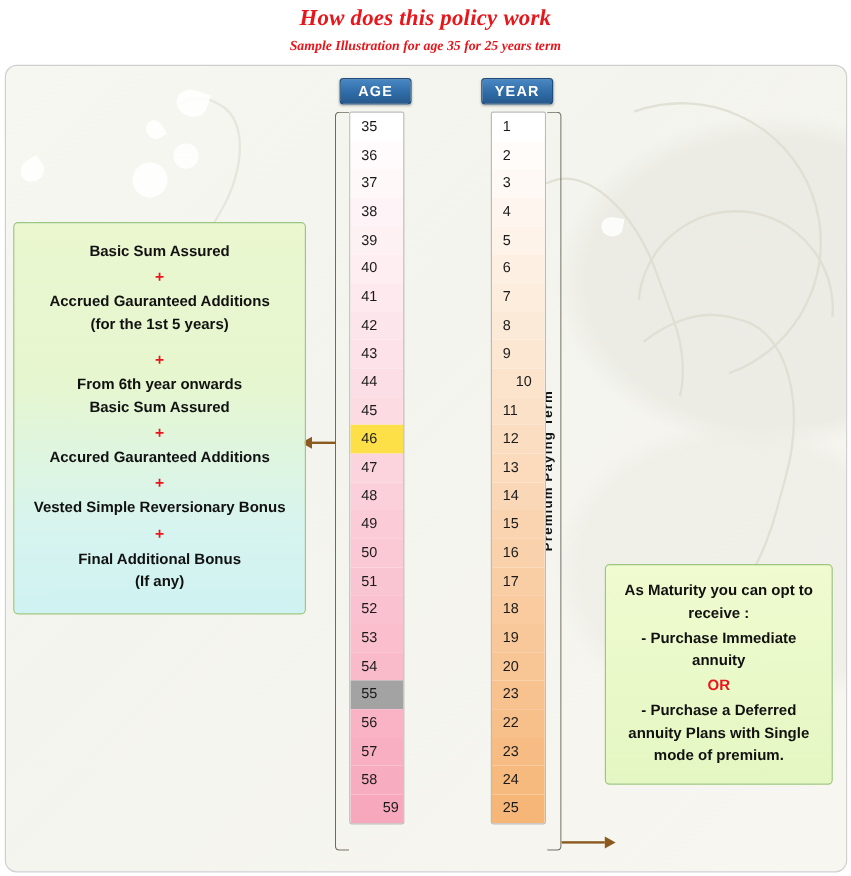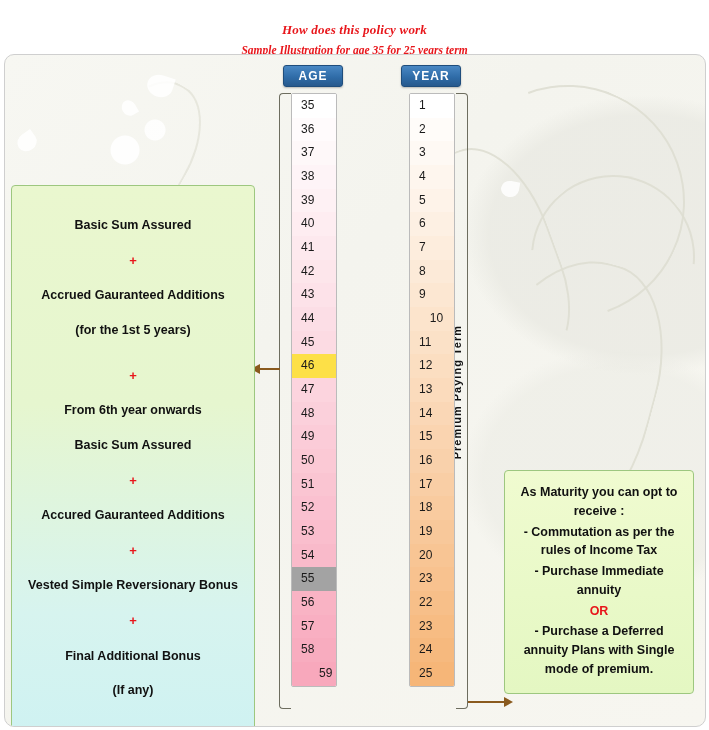--- a/index.html
+++ b/index.html
@@ -18,22 +18,22 @@
   
   #header {
     position: absolute;
     top: 0; left: 0;
     width: 709px;
     height: 52px;
     text-align: center;
   }
   #main-title {
     margin: 0;
-    padding-top: 22px;
-    font-size: 13px;
+    padding-top: 5px;
+    font-size: 19px;
     font-style: italic;
     font-weight: bold;
     color: #e8161b;
     font-family: "Liberation Serif", serif;
     letter-spacing: 0.2px;
   }
   #sub-title {
     margin: 0;
     padding-top: 6px;
     font-size: 11.5px;
@@ -171,21 +171,21 @@
     font-weight: bold;
     color: #111111;
     line-height: 1.42;
   }
   #benefit-box .plus {
     color: #e8161b;
     font-size: 13px;
     font-weight: bold;
     margin: 3px 0;
   }
-  #benefit-box .line { margin: 17px 0; }
+  #benefit-box .line { margin: 1px 0; }
   #benefit-box .gap { height: 7px; }
 
   
   #maturity-box {
     position: absolute;
     left: 499px;
     top: 415px;
     width: 190px;
     padding: 10px 10px 12px;
     box-sizing: border-box;
@@ -331,19 +331,18 @@
       <div class="line">Accured Gauranteed Additions</div>
       <div class="plus">+</div>
       <div class="line">Vested Simple Reversionary Bonus</div>
       <div class="plus">+</div>
       <div class="line">Final Additional Bonus</div>
       <div class="line">(If any)</div>
     </div>
 
   <div id="maturity-box">
     <div class="line">As Maturity you can opt to receive :</div>
-    <div class="line">- Commutation as per the rules of Income Tax</div>
     <div class="line">- Purchase Immediate annuity</div>
     <div class="or">OR</div>
     <div class="line">- Purchase a Deferred annuity Plans with Single mode of premium.</div>
   </div>
 
 </div>
 
 </body></html>

